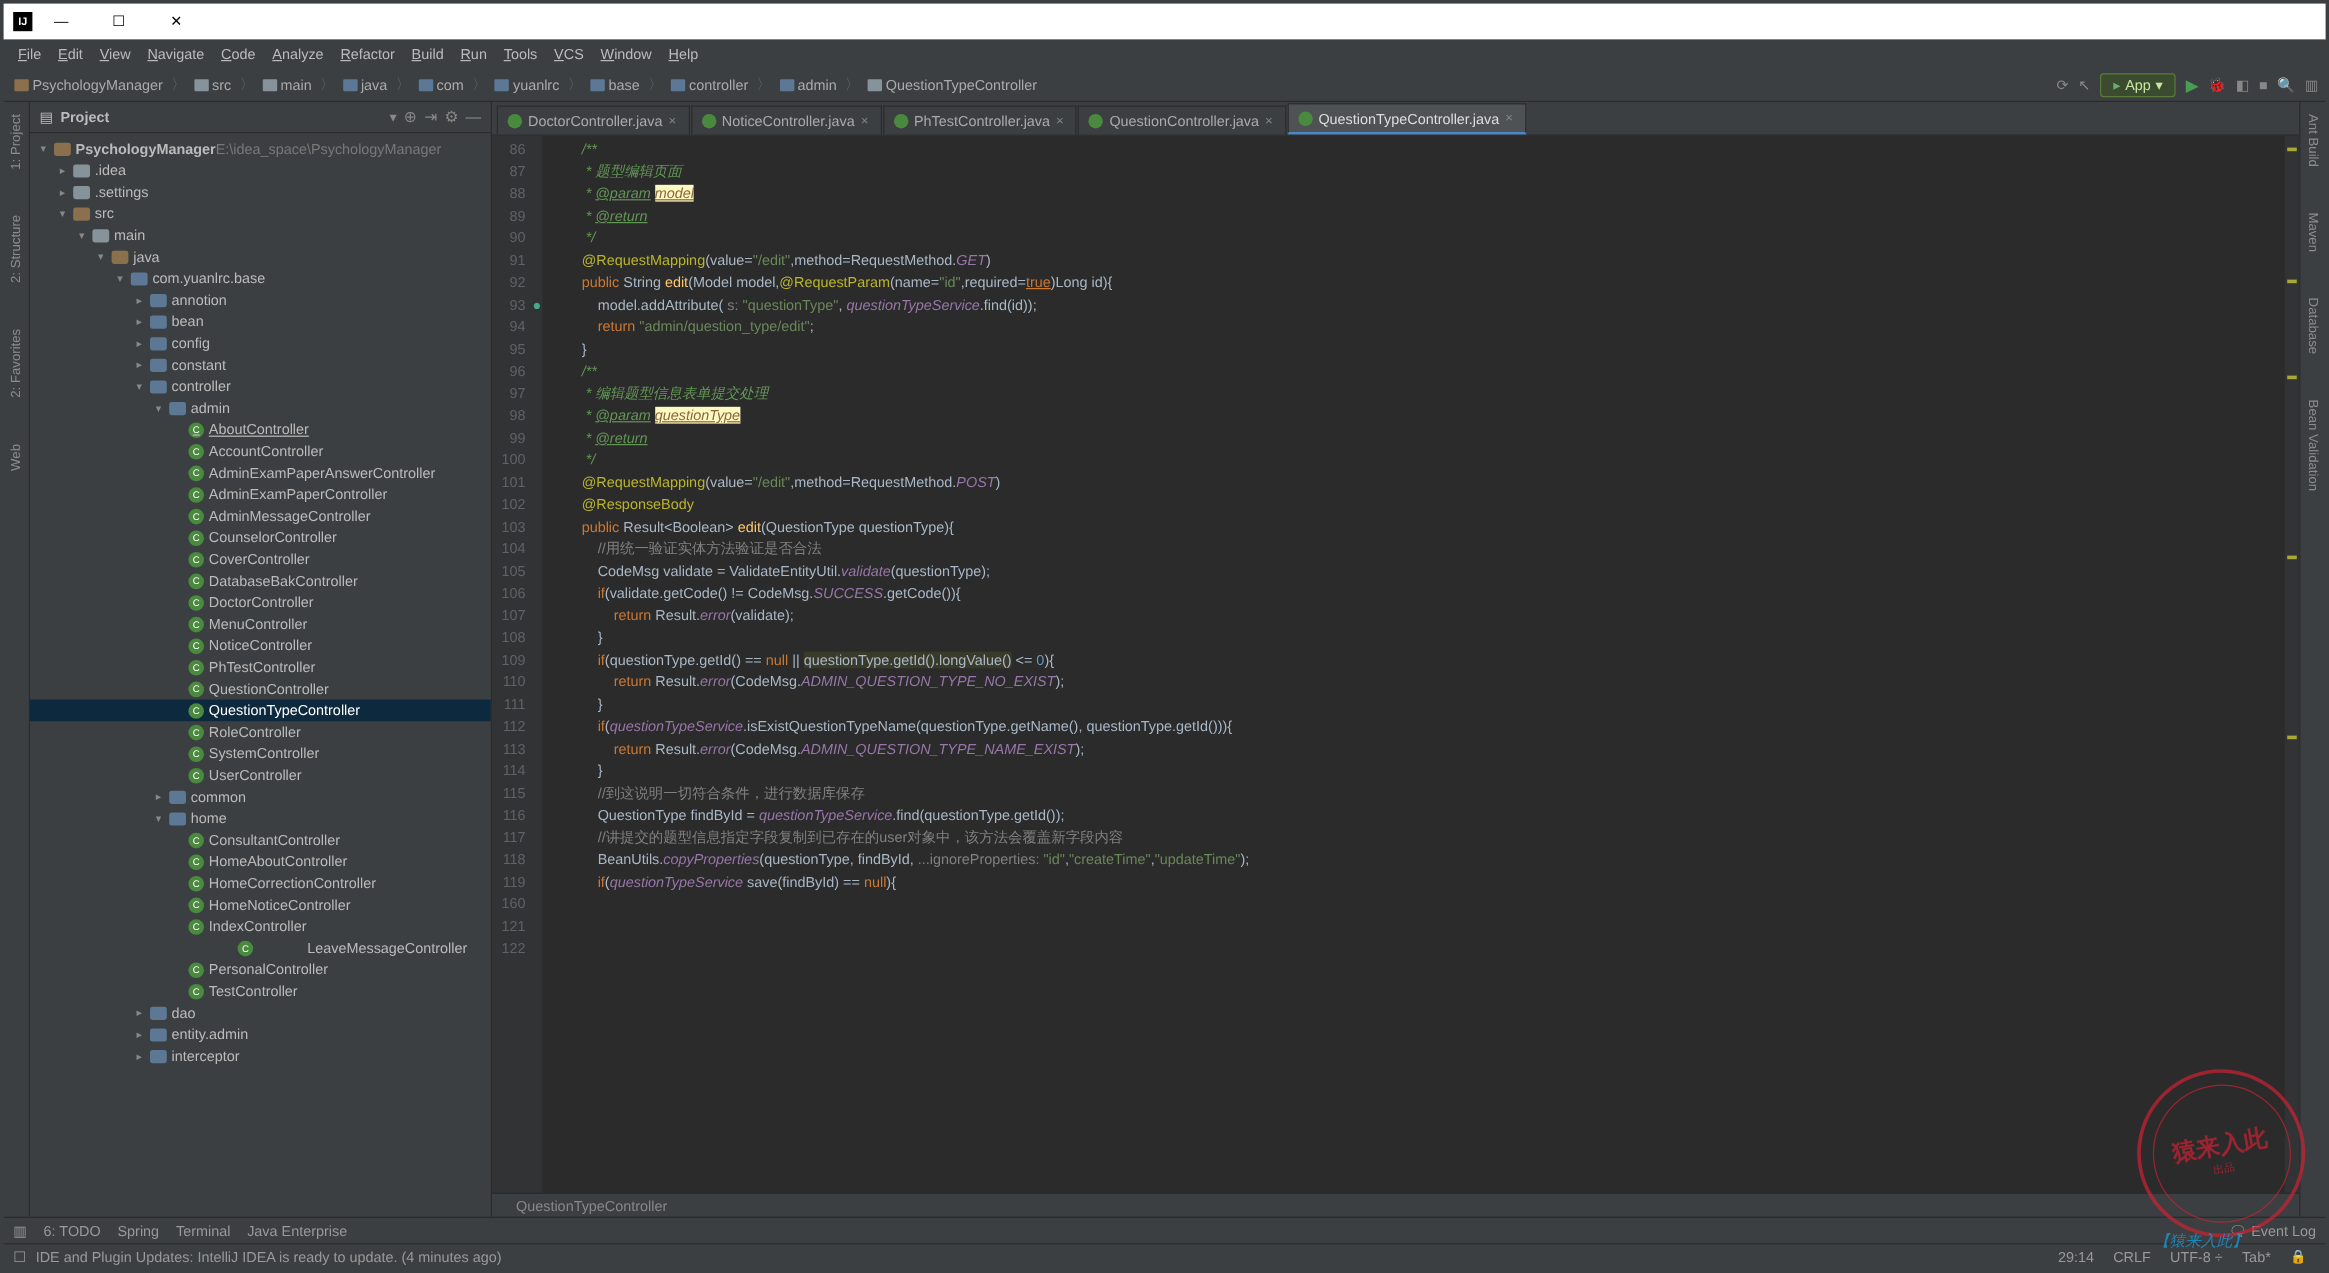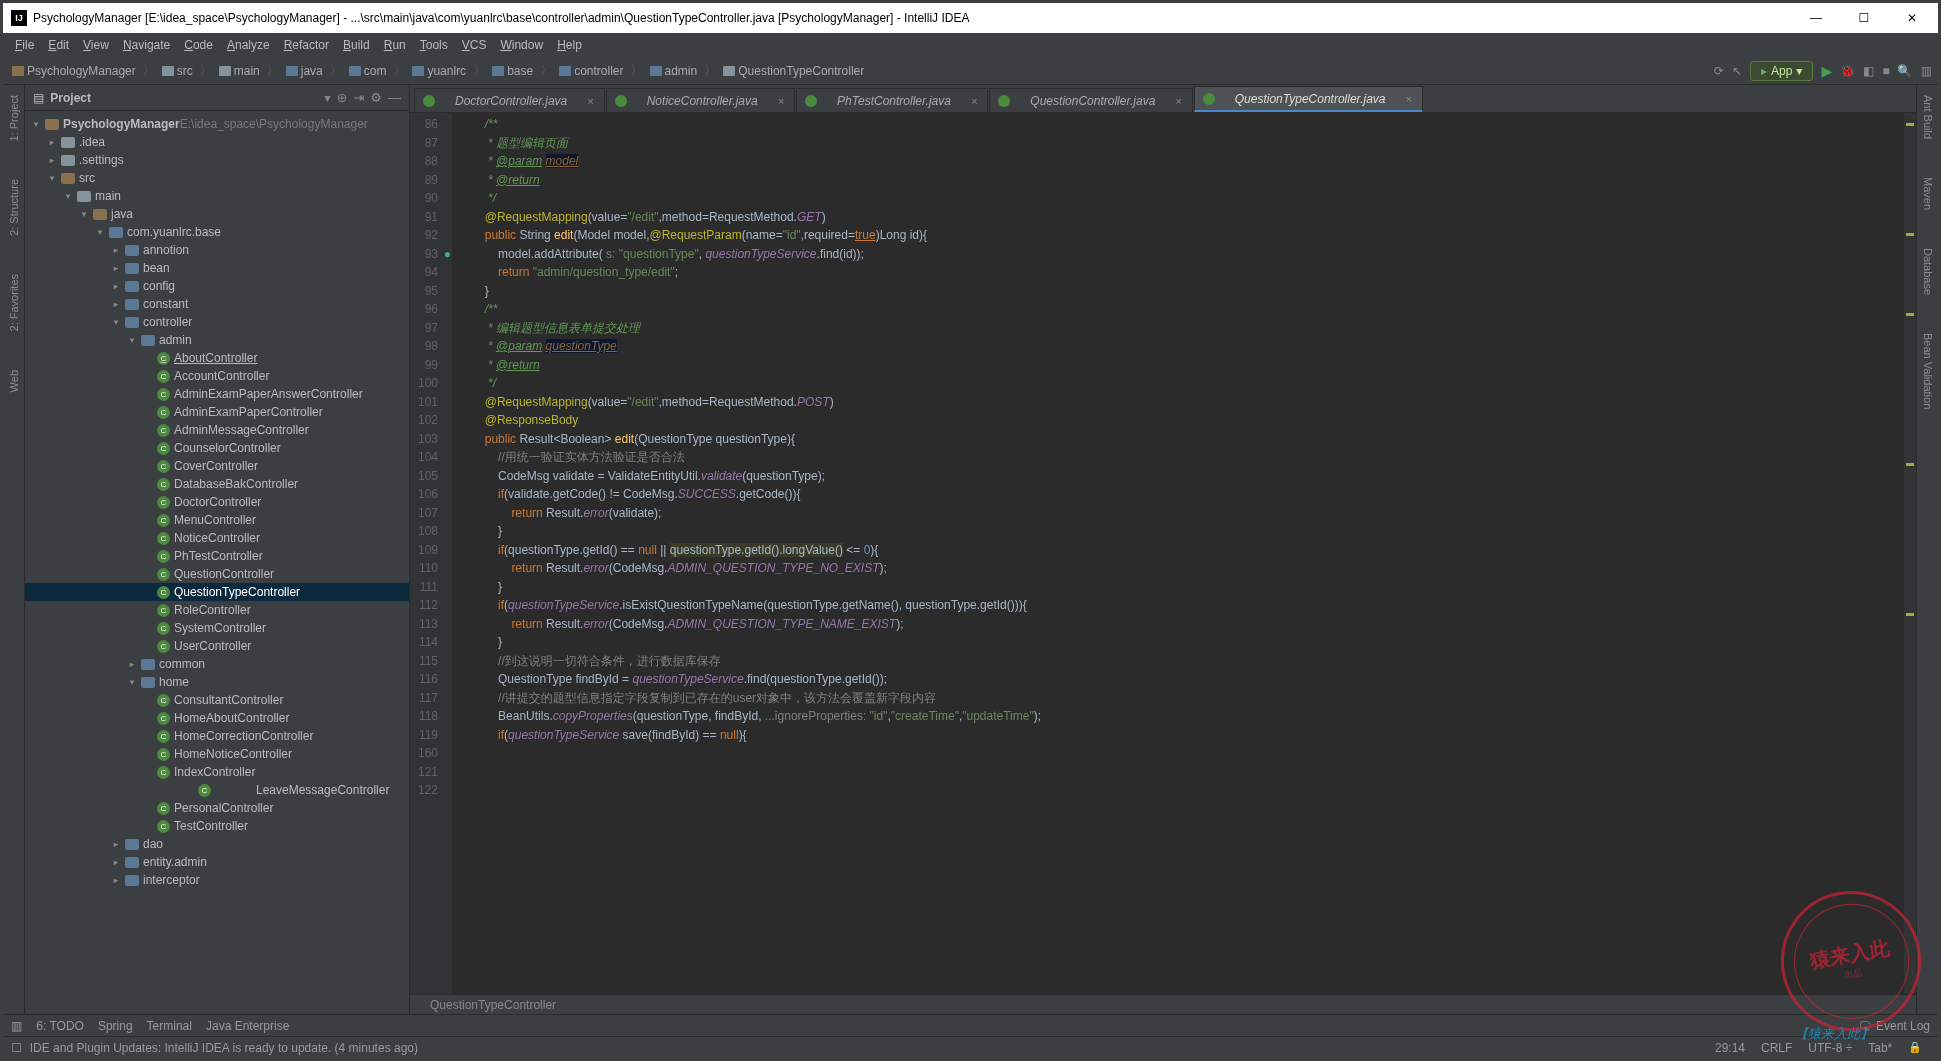--- a/index.html
+++ b/index.html
@@ -41,35 +41,35 @@
 .tree-ico.folder { background:#87939a; border-radius:2px; width:14px;height:11px;}
 .tree-ico.pkg { background:#5c7895; border-radius:2px;width:14px;height:11px;}
 .tree-ico.root { background:#8a704c; border-radius:2px;width:14px;height:11px;}
 .tree-ico.cls { background:#4a8a3f; border-radius:50%; width:13px;height:13px; color:#fff;font-size:8px;}
 .tree-ico.cls::after{content:"C";}
 .tree-label { color:#bbb;}
 .tree-label.dim { color:#787878;}
 .tree-row.selected .tree-label{color:#fff;}
 .editor-area { flex:1; display:flex; flex-direction:column; background:#2b2b2b; min-width:0;}
 .tabbar { height:28px; background:#3c3f41; display:flex; align-items:flex-end; border-bottom:1px solid #2b2b2b; padding-left:4px;}
-.tab { height:24px; padding:0 10px 0 8px; display:flex; align-items:center; gap:20px; background:#3c3f41; border:1px solid #2b2b2b; border-bottom:none; margin-right:1px; color:#aaa; cursor:default; font-size:12px;font-style:italic;}
+.tab { height:24px; padding:0 10px 0 8px; display:flex; align-items:center; gap:5px; background:#3c3f41; border:1px solid #2b2b2b; border-bottom:none; margin-right:1px; color:#aaa; cursor:default; font-size:12px;}
 .tab.active { background:#4e5254; color:#ddd; border-bottom:2px solid #4a88c7; height:26px;}
 .tab .cls-ico{ width:12px;height:12px;background:#4a8a3f;border-radius:50%;display:inline-block;}
 .tab .close-x { color:#888; font-size:11px;}
 .editor-body { flex:1; display:flex; overflow:hidden; position:relative;}
 .gutter-num { background:#313335; color:#606366; text-align:right; padding:2px 14px 2px 8px; font-family:"JetBrains Mono",Consolas,monospace; font-size:13px; line-height:18.5px; user-select:none; position:relative;}
 .gutter-num .gmark { position:absolute; right:1px; width:11px;height:11px; }
 .code { flex:1; font-family:"JetBrains Mono",Consolas,monospace; font-size:13.5px; line-height:18.5px; padding:2px 0 2px 6px; color:#a9b7c6; white-space:pre; overflow:hidden;}
 .code .kw { color:#cc7832;}
 .code .str { color:#6a8759;}
 .code .ann { color:#bbb529;}
 .code .cmt { color:#808080;}
 .code .doc { color:#629755; font-style:italic;}
 .code .doctag { color:#629755; font-style:italic; text-decoration:underline;}
-.code .docparam { color:#8a653b; font-style:italic; background:#0f172a;margin-top:19px;}
+.code .docparam { color:#8a653b; font-style:italic; background:#fef9c3;margin-top:19px;}
 .code .num { color:#6897bb;}
 .code .meth { color:#ffc66d;}
 .code .fld { color:#9876aa; font-style:italic;}
 .code .const{ color:#9876aa; font-style:italic;}
 .code .selbg { background:#3a3a2a;margin-top:12px; }
 .code .ul { text-decoration:underline;}
 .err-stripe { width:12px; background:#313335; position:relative;}
 .err-stripe .mark{position:absolute;left:2px;width:8px;height:3px;}
 .breadcrumb-bot { height:20px; background:#3c3f41; border-top:1px solid #2b2b2b; display:flex;align-items:center;padding:0 20px;color:#888;font-size:11px;}
 .statusbar-top { height:22px; background:#3c3f41; border-top:1px solid #2b2b2b; display:flex; align-items:center; padding:0 8px; gap:14px; color:#999; font-size:11px;}
@@ -84,21 +84,20 @@
 .stamp-sub{font-size:9px;}
 .wm{position:absolute;right:68px;bottom:18px;color:#0ea5e9;font-size:13px;font-style:italic;opacity:0.7;pointer-events:none;}
 </style>
 </head>
 <body>
 
 <div class="win-frame">
 
   <div class="titlebar">
     <span class="icon">IJ</span>
-    <span class="title">PsychologyManager [E:\idea_space\PsychologyManager] - ...\src\main\java\com\yuanlrc\base\controller\admin\QuestionTypeController.java [PsychologyManager] - IntelliJ IDEA</span>
     <div class="win-btns">
       <span class="win-btn">—</span>
       <span class="win-btn">☐</span>
       <span class="win-btn">✕</span>
     </div>
   </div>
 
   <div class="menubar" id="menubar">
       <span><u>F</u>ile</span>
       <span><u>E</u>dit</span>

